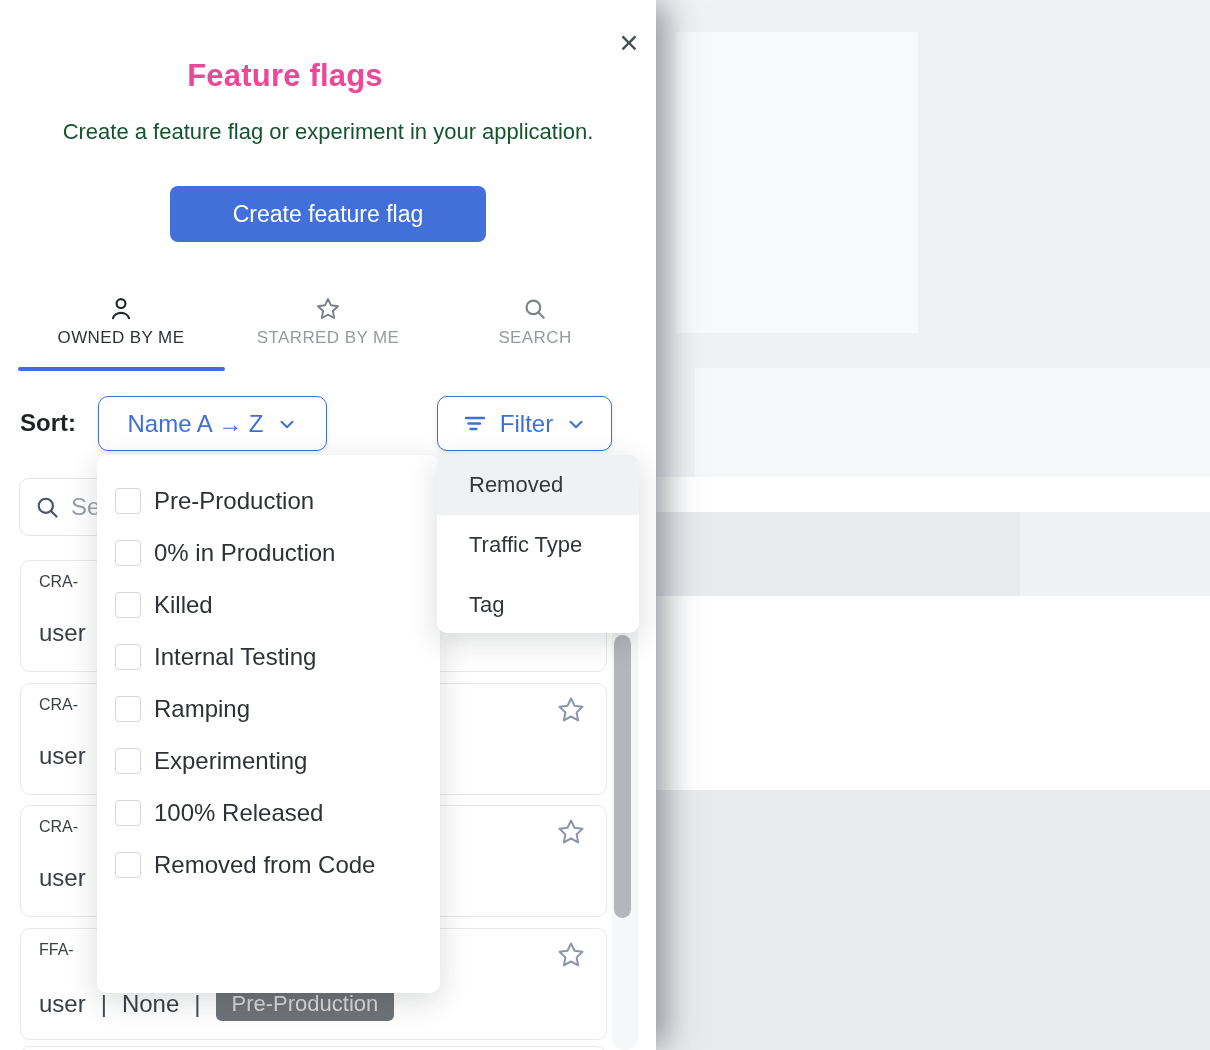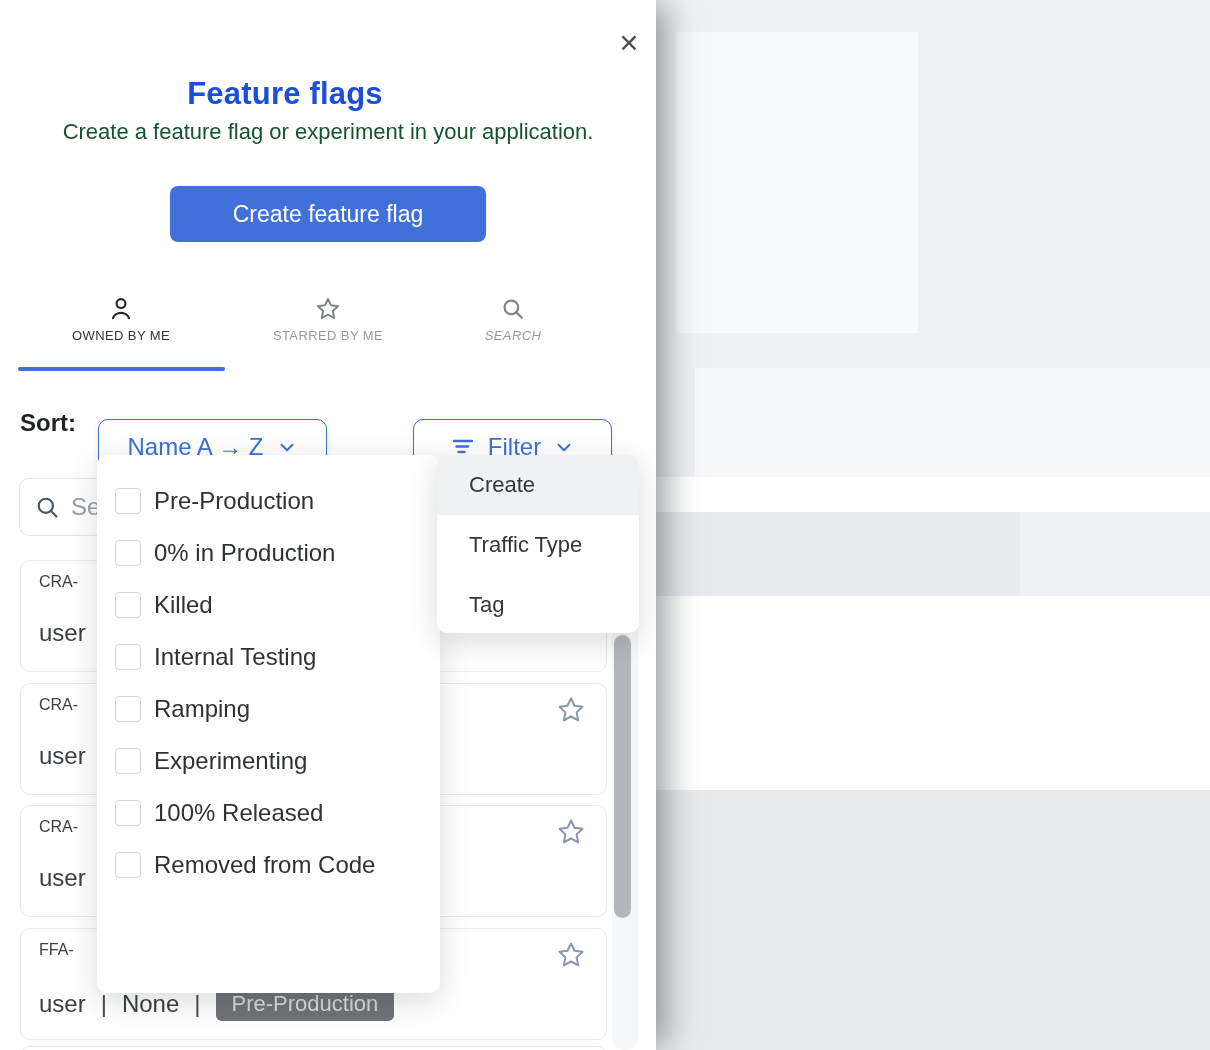--- a/index.html
+++ b/index.html
@@ -17,45 +17,45 @@
   .bg-gray-bottom  { position:absolute; left:0;     top:790px; right:0;     height:260px; background:#e9eaec; }
 
   
   .panel { position:absolute; left:0; top:0; width:656px; height:1050px; background:#ffffff;
     box-shadow:14px 0 30px -4px rgba(70,75,85,.55); overflow:hidden; z-index:2; }
 
   .close-btn { position:absolute; left:612px; top:26px; width:34px; height:34px; border:none;
     background:transparent; color:#4a4f55; font-size:25px; line-height:34px; text-align:center; cursor:pointer; }
 
   .panel-title { position:absolute; left:0; top:58px; width:570px; text-align:center;
-    font-size:31px; font-weight:700; color:#1d4ed8; letter-spacing:.2px;margin-top:18px; }
+    font-size:31px; font-weight:700; color:#ec4899; letter-spacing:.2px; }
   .panel-sub { position:absolute; left:0; top:119px; width:656px; text-align:center;
     font-size:22px; color:#14532d; }
 
   .create-btn { position:absolute; left:170px; top:186px; width:316px; height:56px;
     background:#4170d8; border:none; border-radius:8px; color:#ffffff; font-size:23px; cursor:pointer;
     font-family:inherit; }
 
   
   .tab { position:absolute; top:296px; width:210px; text-align:center; cursor:pointer; }
   .tab svg { display:block; margin:0 auto 6px auto; }
-  .tab-label { font-size:13px; letter-spacing:.4px; color:#969ba1; }
+  .tab-label { font-size:17px; letter-spacing:.4px; color:#969ba1; }
   .tab.active .tab-label { color:#2f3338; }
-  .tab1 { left:16px; } .tab2 { left:223px; } .tab3 { left:408px;font-style:italic; }
+  .tab1 { left:16px; } .tab2 { left:223px; } .tab3 { left:430px; }
   .tab-underline { position:absolute; left:18px; top:367px; width:207px; height:4px;
     background:#3d6fd6; border-radius:2px; }
 
   
   .sort-label { position:absolute; left:20px; top:409px; font-size:24px; font-weight:700; color:#1f2327; }
   .dd-btn { position:absolute; top:396px; height:55px; background:#ffffff; border:1.5px solid #3d6fd6;
     border-radius:10px; display:flex; align-items:center; justify-content:center; gap:12px;
     color:#3d6fd6; font-size:24px; cursor:pointer; font-family:inherit;
-    box-shadow:0 2px 6px rgba(0,0,0,.08);margin-top:23px; }
+    box-shadow:0 2px 6px rgba(0,0,0,.08); }
   .sort-btn { left:98px; width:229px; }
-  .filter-btn { left:413px; width:199px; }
+  .filter-btn { left:437px; width:175px; }
 
   
   .search-wrap { position:absolute; left:19px; top:478px; width:588px; height:58px;
     border:1.5px solid #e2e4e8; border-radius:10px; background:#fff; display:flex; align-items:center; }
   .search-wrap svg { margin-left:14px; }
   .search-wrap input { border:none; outline:none; font-size:24px; color:#3a3f45; margin-left:10px;
     width:480px; font-family:inherit; background:transparent; }
   .search-wrap input::placeholder { color:#9aa0a8; }
 
   
@@ -242,19 +242,19 @@
         <span class="checkbox"></span>
         <span class="opt-label">100% Released</span>
       </div>
       <div class="status-row">
         <span class="checkbox"></span>
         <span class="opt-label">Removed from Code</span>
       </div>
     </div>
 
     <div class="filter-menu">
-      <div class="filter-row highlight">Create</div>
+      <div class="filter-row highlight">Removed</div>
       <div class="filter-row">Traffic Type</div>
       <div class="filter-row">Tag</div>
     </div>
 
   </div>
 </div>
 
 </body></html>

